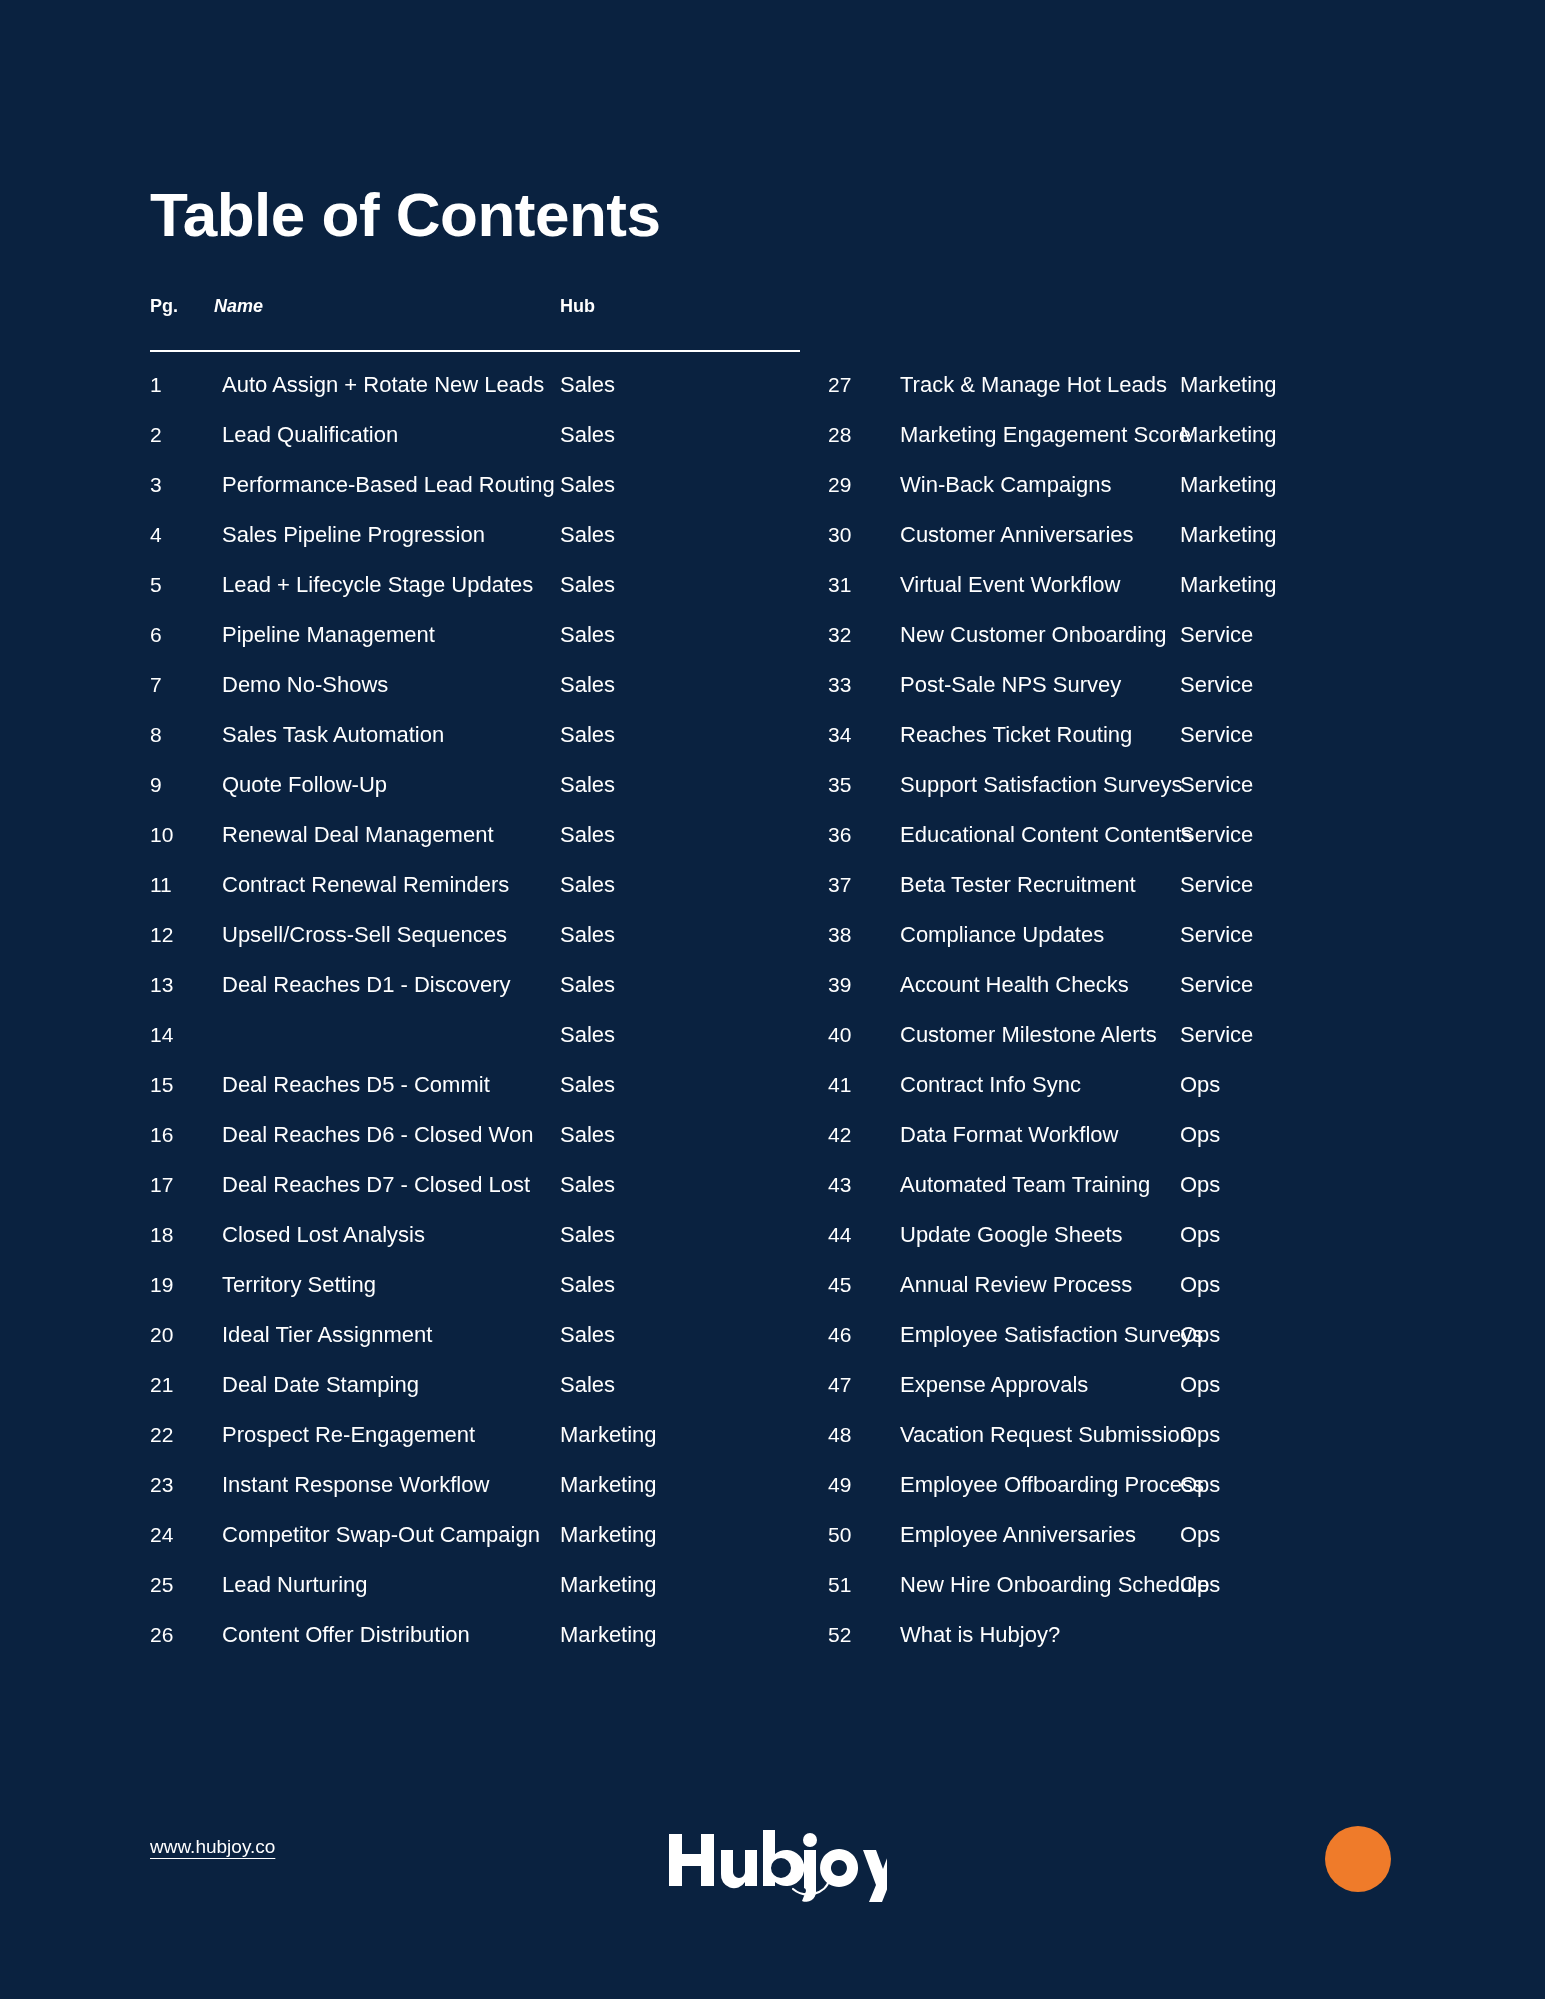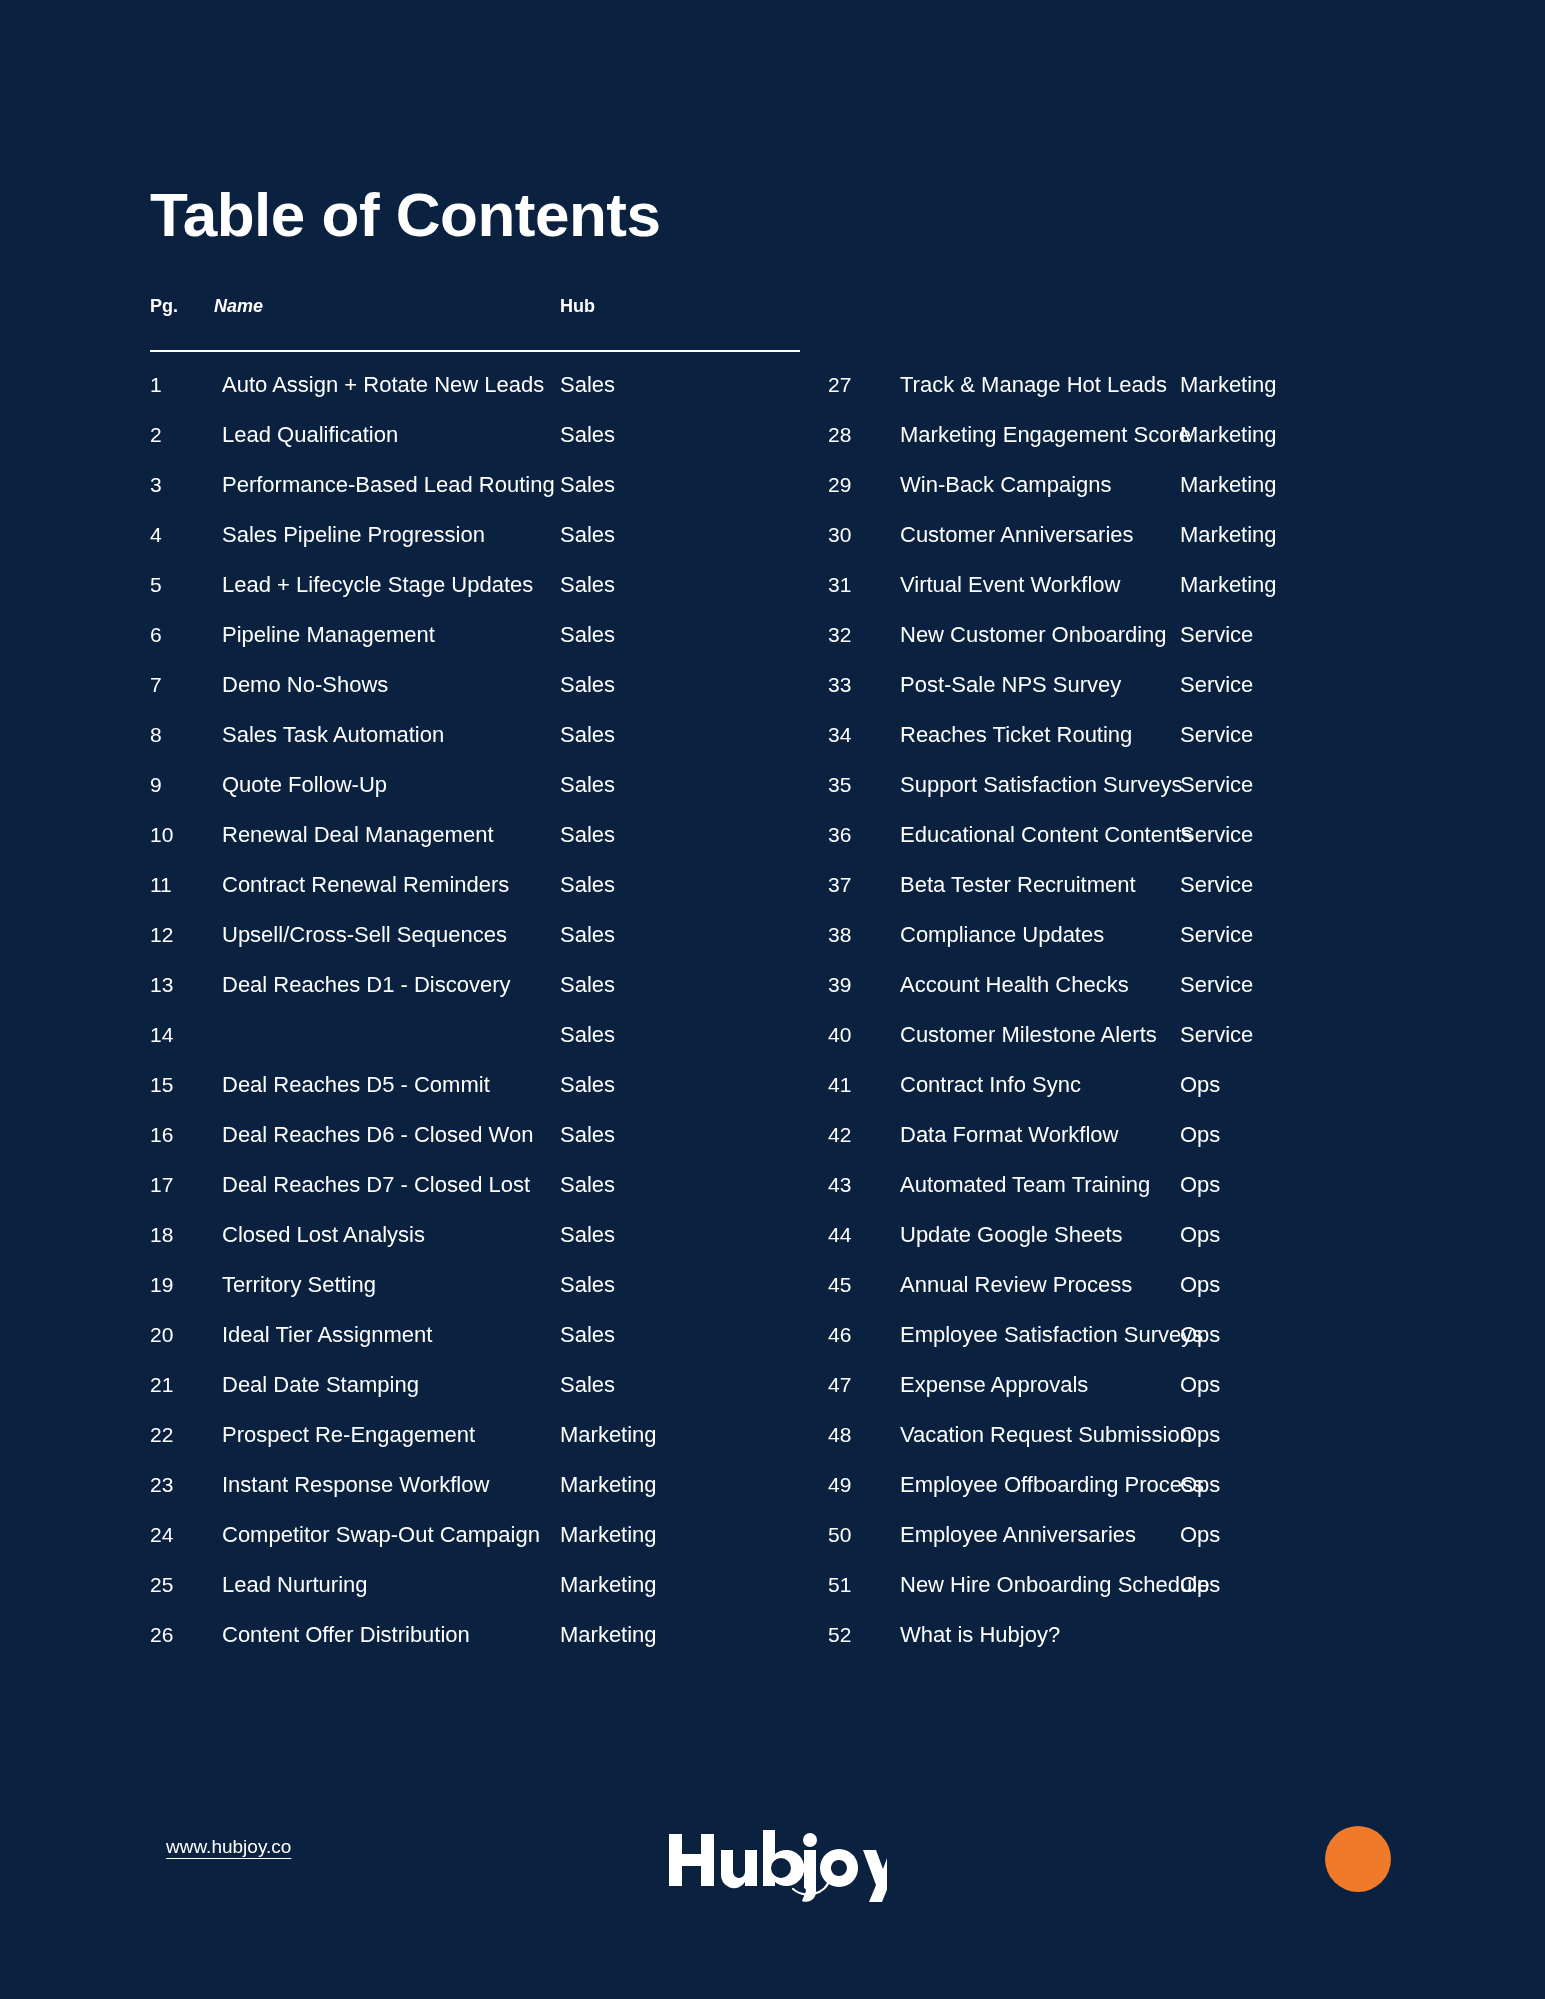--- a/index.html
+++ b/index.html
@@ -92,21 +92,20 @@
   
   .footer-link {
     position: absolute;
     left: 150px;
     top: 1836px;
     font-size: 19px;
     color: #ffffff;
     text-decoration: underline;
     text-underline-offset: 5px;
     white-space: nowrap;
-    margin-left: 16px;
   }
 
   .logo {
     position: absolute;
     left: 667px;
     top: 1826px;
     width: 220px;
     height: 90px;
   }
   .logo svg { display: block; }

